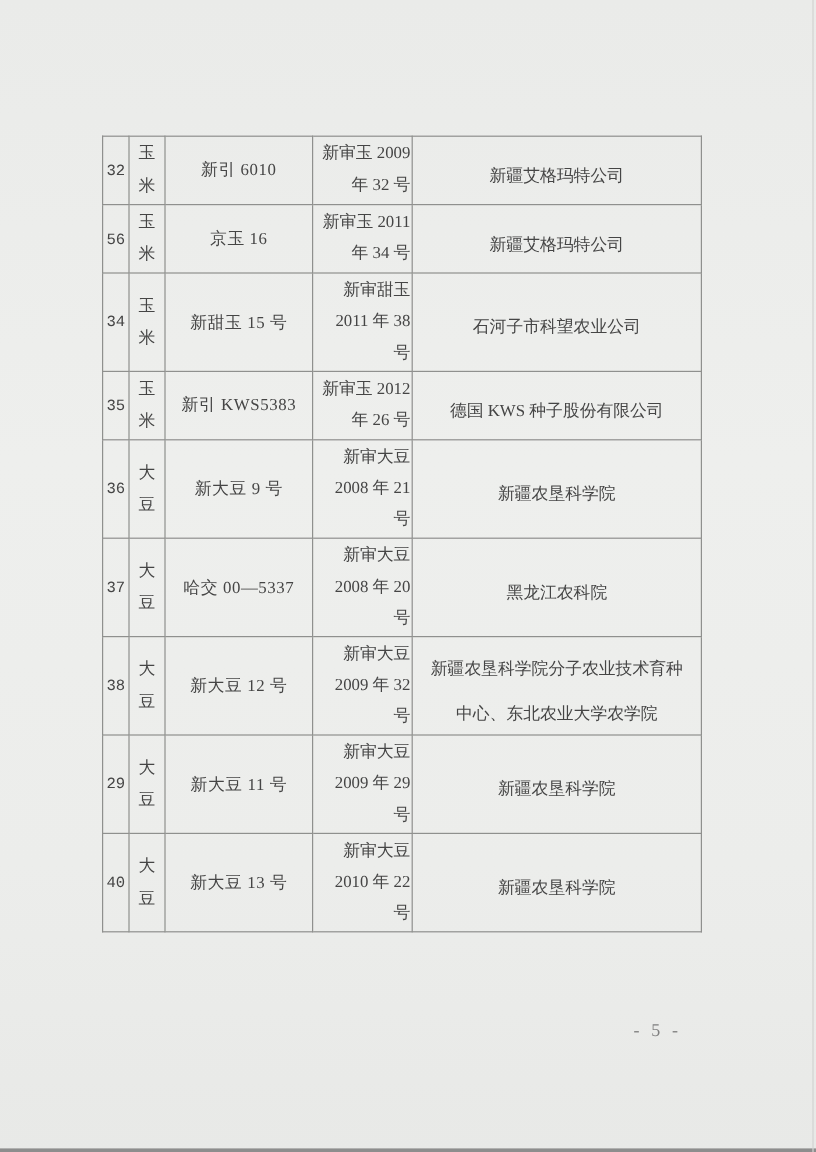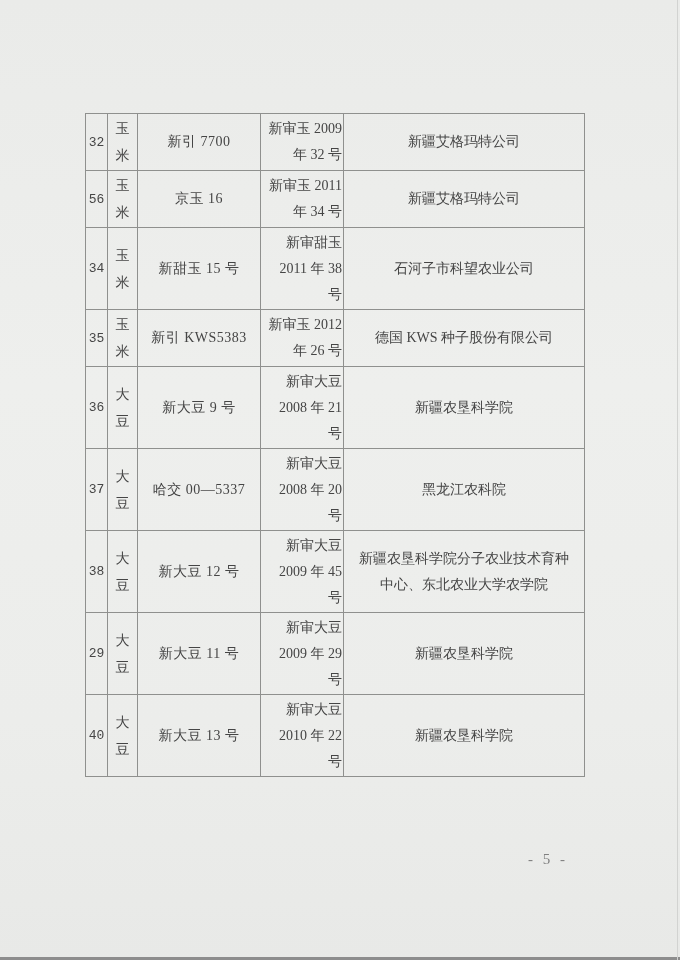--- a/index.html
+++ b/index.html
@@ -52,21 +52,21 @@
   col.c-no      { width: 22px; }
   col.c-crop    { width: 30px; }
   col.c-variety { width: 123px; }
   col.c-appr    { width: 83px; }
   col.c-comp    { width: 241px; }
 
   td.cell-no { font-size: 13px; letter-spacing: 0; font-family: Liberation Mono, monospace; }
   td.cell-crop div { line-height: 27px; }
   td.cell-variety { letter-spacing: 0.5px; }
   td.cell-appr div { line-height: 26px; text-align: right; }
-  td.cell-comp div { line-height: 26px; }
+  td.cell-comp div { line-height: 26px; margin-top: 11px; }
 
   .page-footer {
     position: absolute;
     left: 528px;
     top: 851px;
     font-size: 15px;
     color: #808080;
     letter-spacing: 3px;
     font-family: "Liberation Serif", "DejaVu Serif", serif;
   }
@@ -84,21 +84,21 @@
       <col class="c-appr">
       <col class="c-comp">
     </colgroup>
     <tbody id="rows">
         <tr style="height: 56px;">
           <td class="cell-no">32</td>
           <td class="cell-crop">
             <div>玉</div>
             <div>米</div>
           </td>
-          <td class="cell-variety">新引 7700</td>
+          <td class="cell-variety">新引 6010</td>
           <td class="cell-appr">
             <div>新审玉 2009</div>
             <div>年 32 号</div>
           </td>
           <td class="cell-comp">
             <div>新疆艾格玛特公司</div>
           </td>
         </tr>
         <tr style="height: 56px;">
           <td class="cell-no">56</td>
@@ -180,21 +180,21 @@
         </tr>
         <tr style="height: 82px;">
           <td class="cell-no">38</td>
           <td class="cell-crop">
             <div>大</div>
             <div>豆</div>
           </td>
           <td class="cell-variety">新大豆 12 号</td>
           <td class="cell-appr">
             <div>新审大豆</div>
-            <div>2009 年 45</div>
+            <div>2009 年 32</div>
             <div>号</div>
           </td>
           <td class="cell-comp">
             <div>新疆农垦科学院分子农业技术育种</div>
             <div>中心、东北农业大学农学院</div>
           </td>
         </tr>
         <tr style="height: 82px;">
           <td class="cell-no">29</td>
           <td class="cell-crop">

